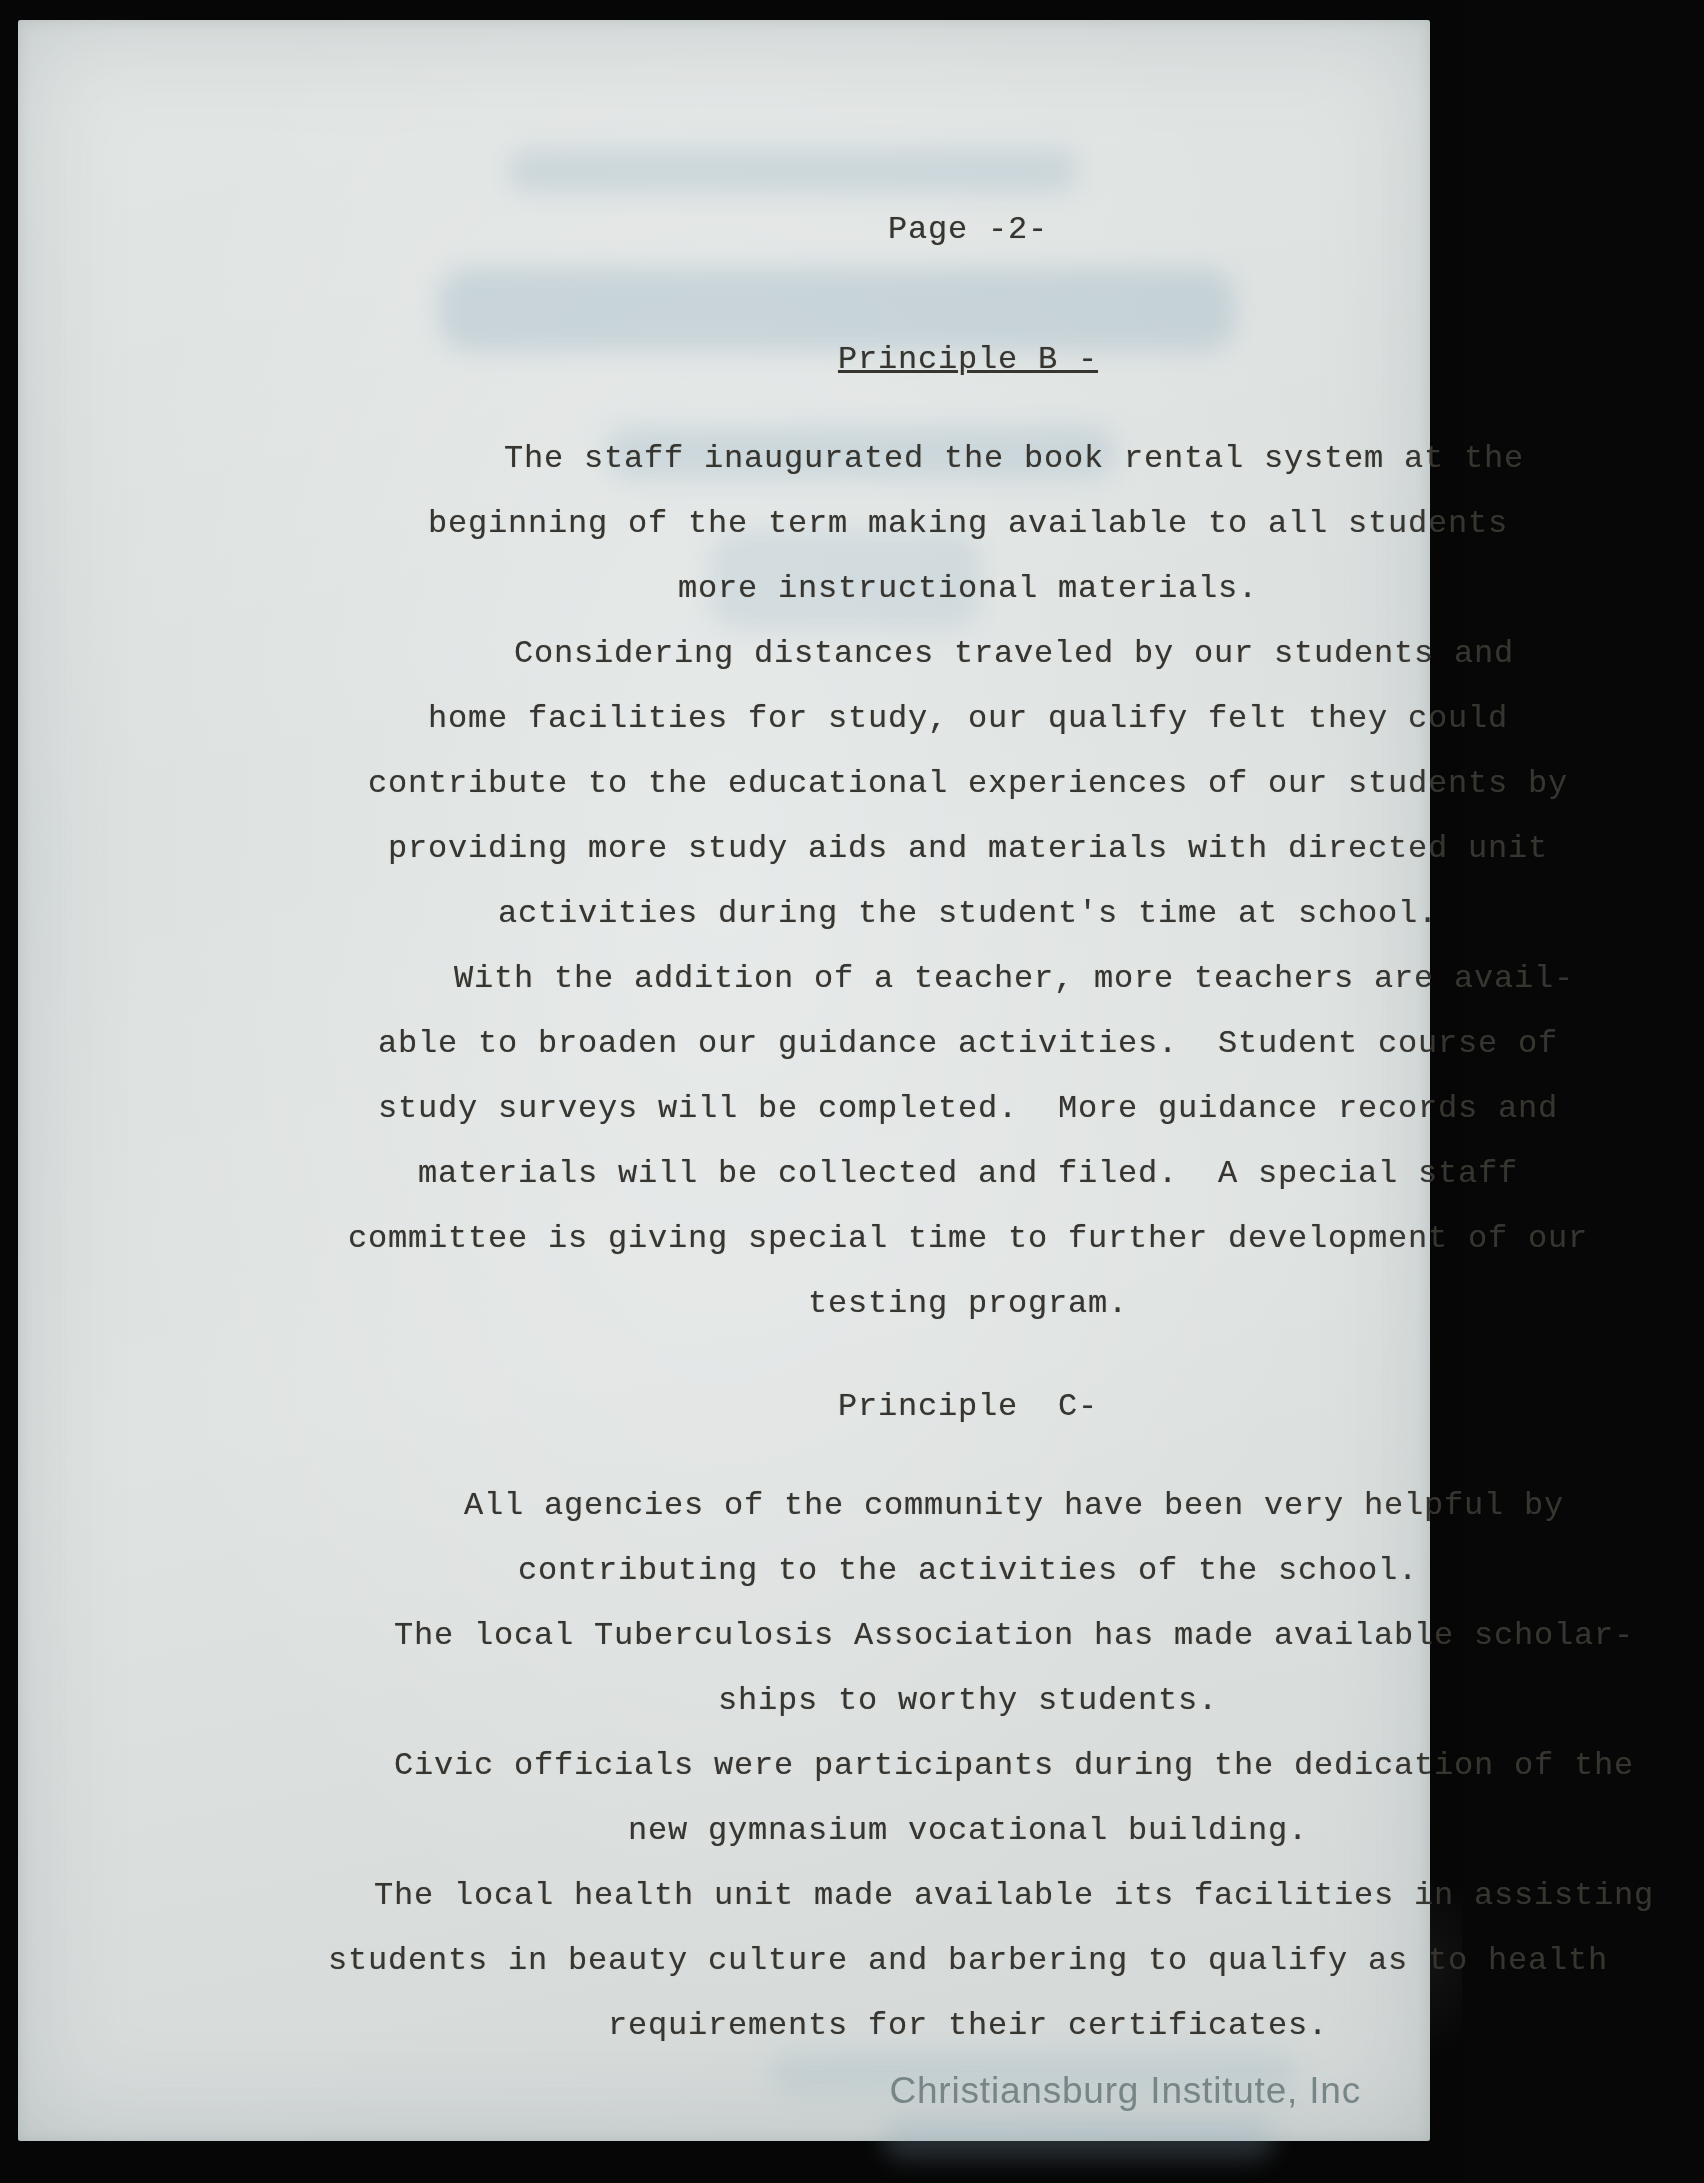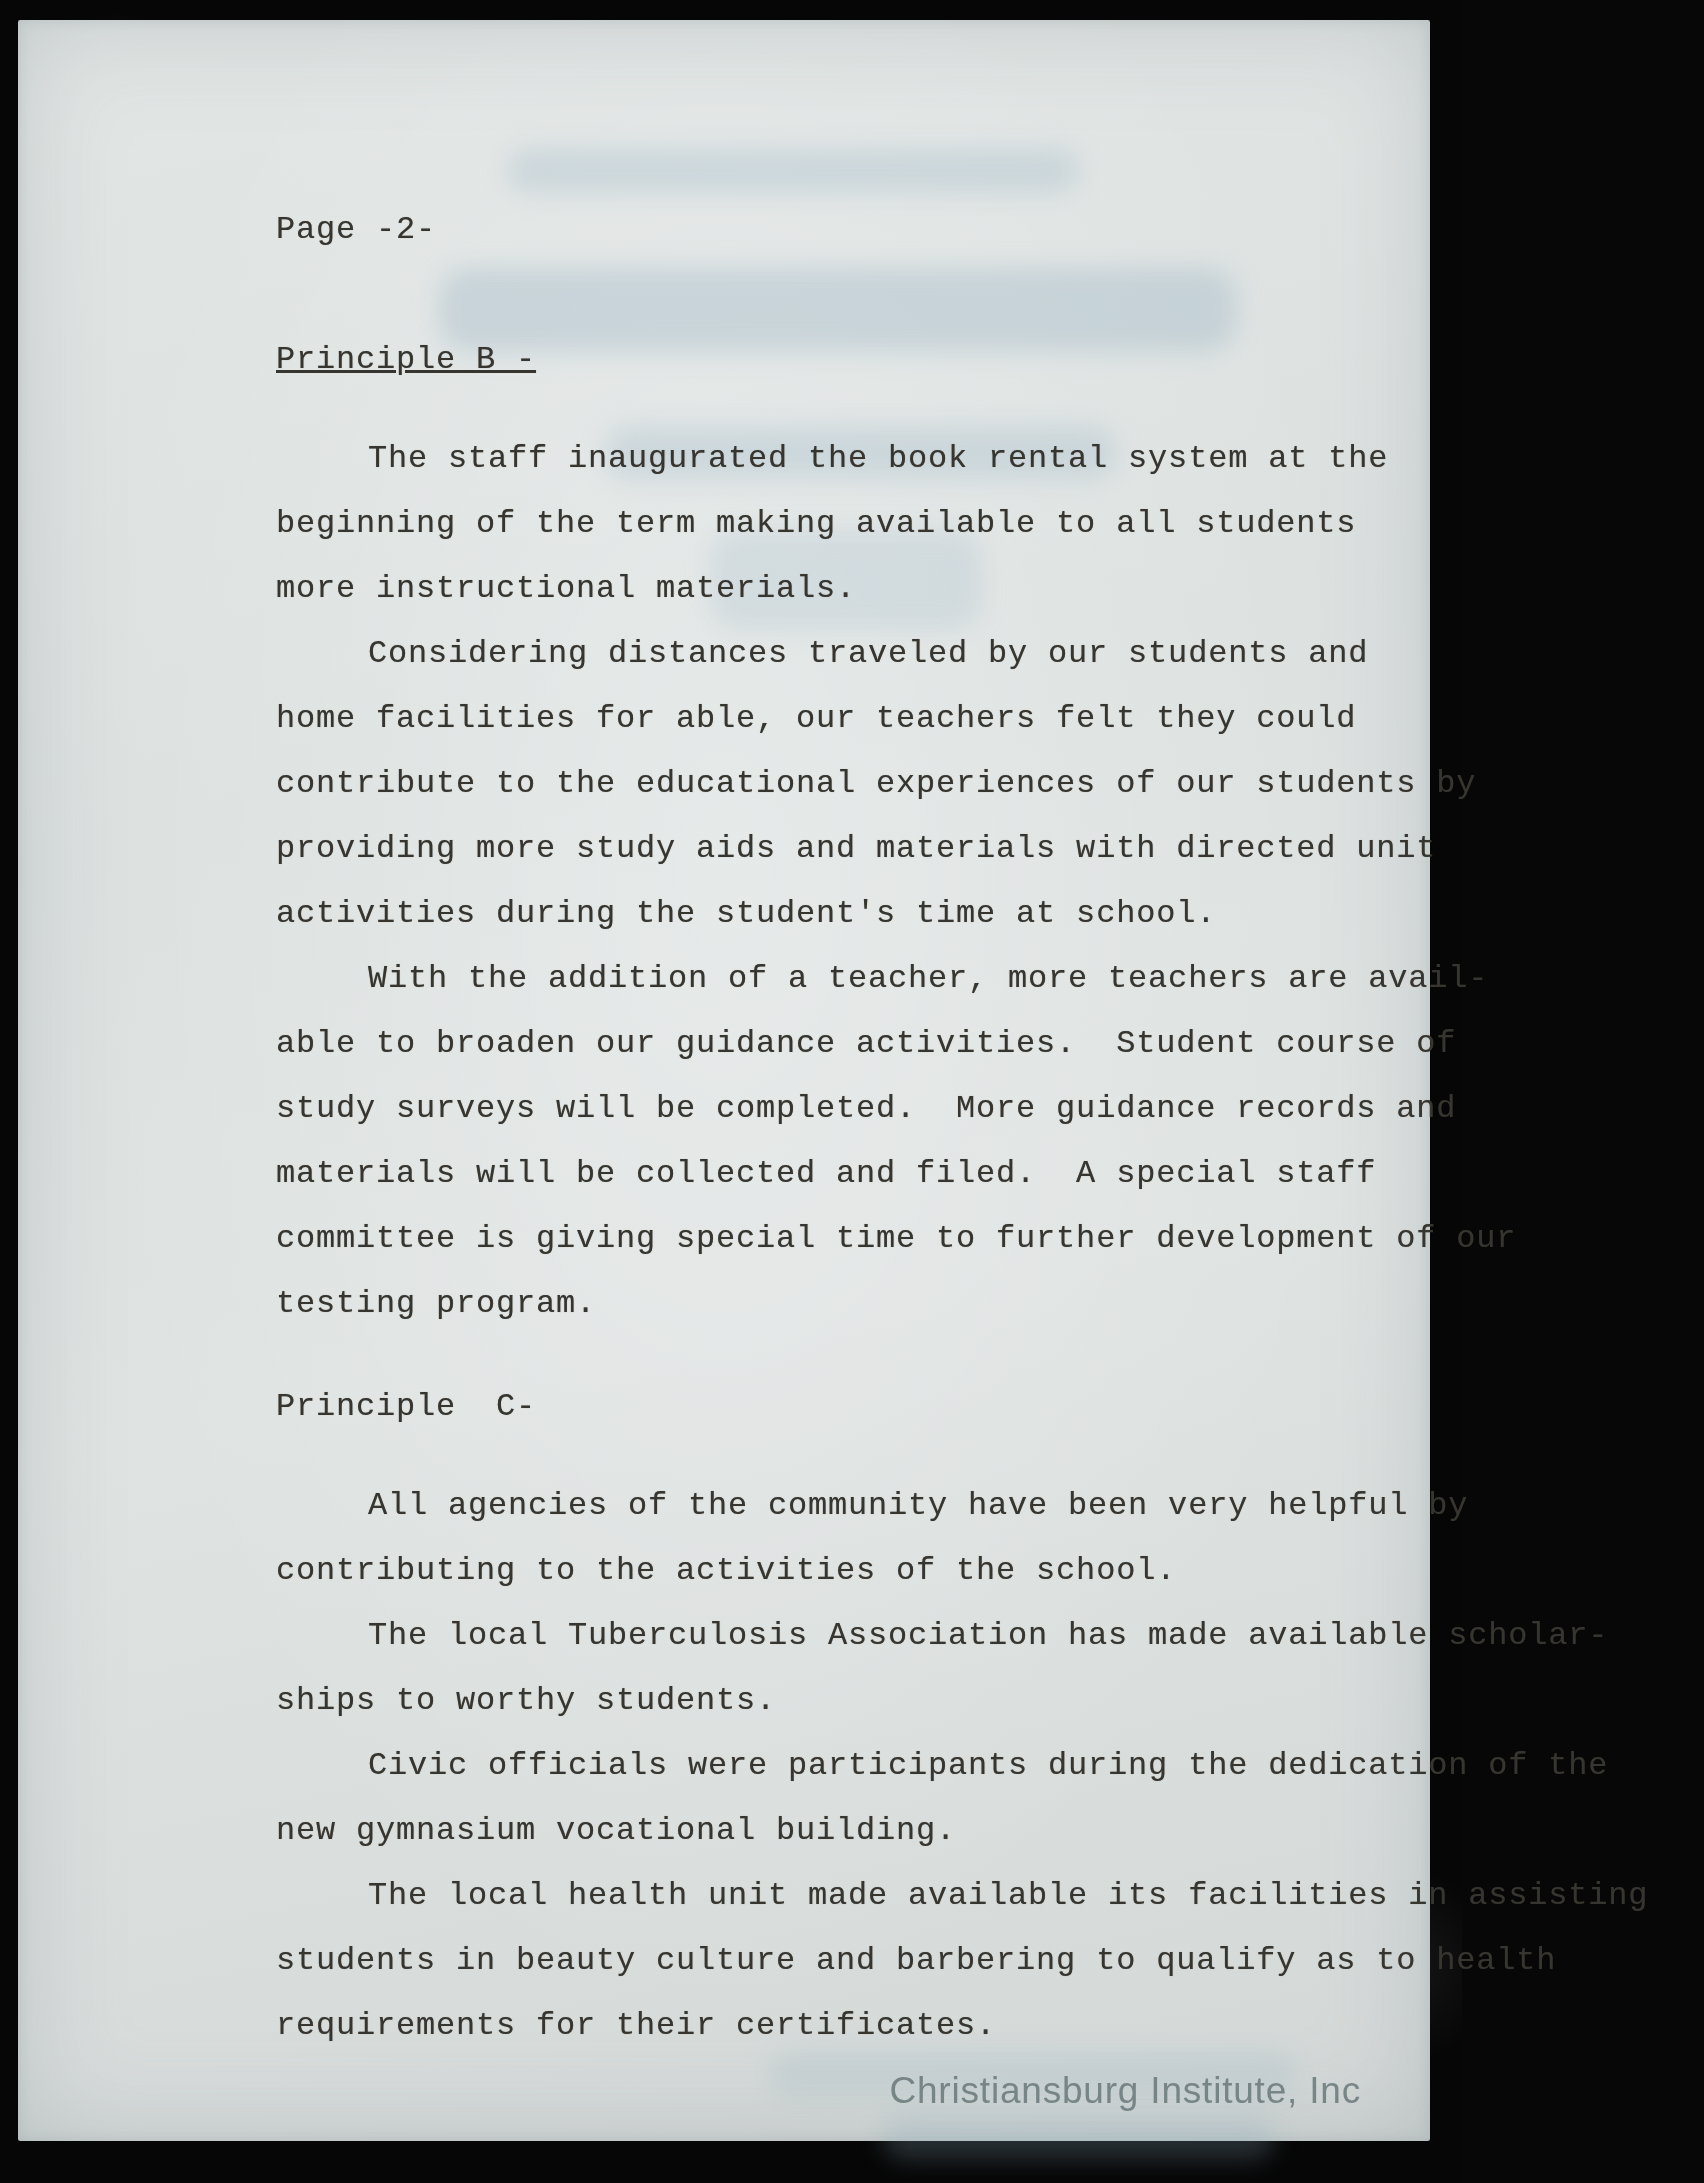--- a/index.html
+++ b/index.html
@@ -12,20 +12,21 @@
     font-family: "Liberation Mono", "DejaVu Sans Mono", monospace;
   }
   .scan-frame {
     position: relative;
     width: 1462px;
     height: 2183px;
     background:
       radial-gradient(circle at 8% 4%, #1c1c1c 0%, rgba(0,0,0,0) 3%),
       radial-gradient(circle at 96% 90%, #161616 0%, rgba(0,0,0,0) 4%),
       #060606;
+    text-align: center;
   }
   .paper {
     position: absolute;
     left: 18px;
     top: 20.3px;
     right: 32px;
     bottom: 42px;
     background:
       radial-gradient(ellipse at 50% 40%, rgba(255,255,255,0.28) 0%, rgba(255,255,255,0) 65%),
       linear-gradient(168deg, #e2e6e5 0%, #dce1e0 35%, #dfe3e2 60%, #d7dcdb 88%, #d3d8d7 100%);
@@ -104,21 +105,21 @@
       <div class="page-number">Page -2-</div>
       <div id="doc-body">
           <div class="section-heading">Principle B -</div>
           <div class="paragraph">
             <div class="line first">The staff inaugurated the book rental system at the</div>
             <div class="line">beginning of the term making available to all students</div>
             <div class="line">more instructional materials.</div>
           </div>
           <div class="paragraph">
             <div class="line first">Considering distances traveled by our students and</div>
-            <div class="line">home facilities for able, our teachers felt they could</div>
+            <div class="line">home facilities for study, our qualify felt they could</div>
             <div class="line">contribute to the educational experiences of our students by</div>
             <div class="line">providing more study aids and materials with directed unit</div>
             <div class="line">activities during the student's time at school.</div>
           </div>
           <div class="paragraph">
             <div class="line first">With the addition of a teacher, more teachers are avail-</div>
             <div class="line">able to broaden our guidance activities.  Student course of</div>
             <div class="line">study surveys will be completed.  More guidance records and</div>
             <div class="line">materials will be collected and filed.  A special staff</div>
             <div class="line">committee is giving special time to further development of our</div>

